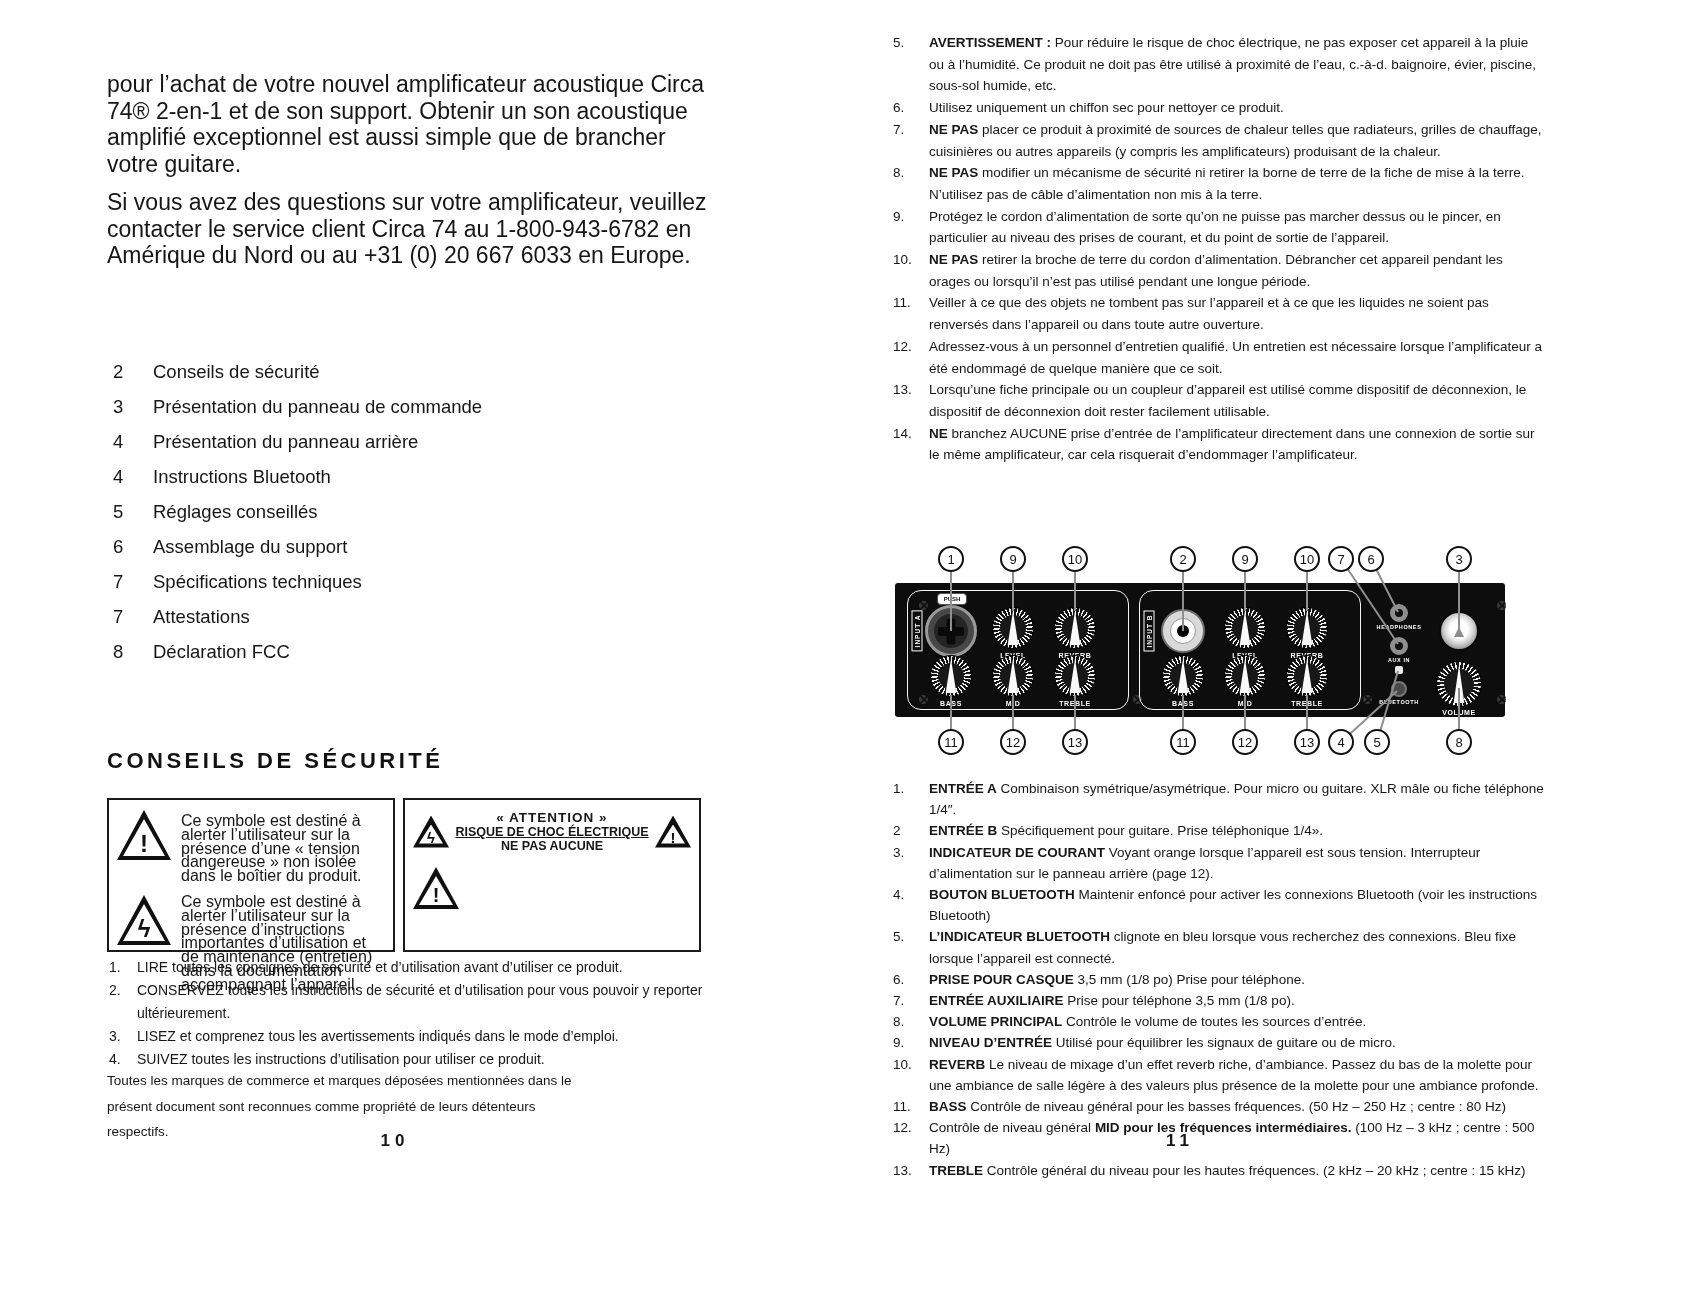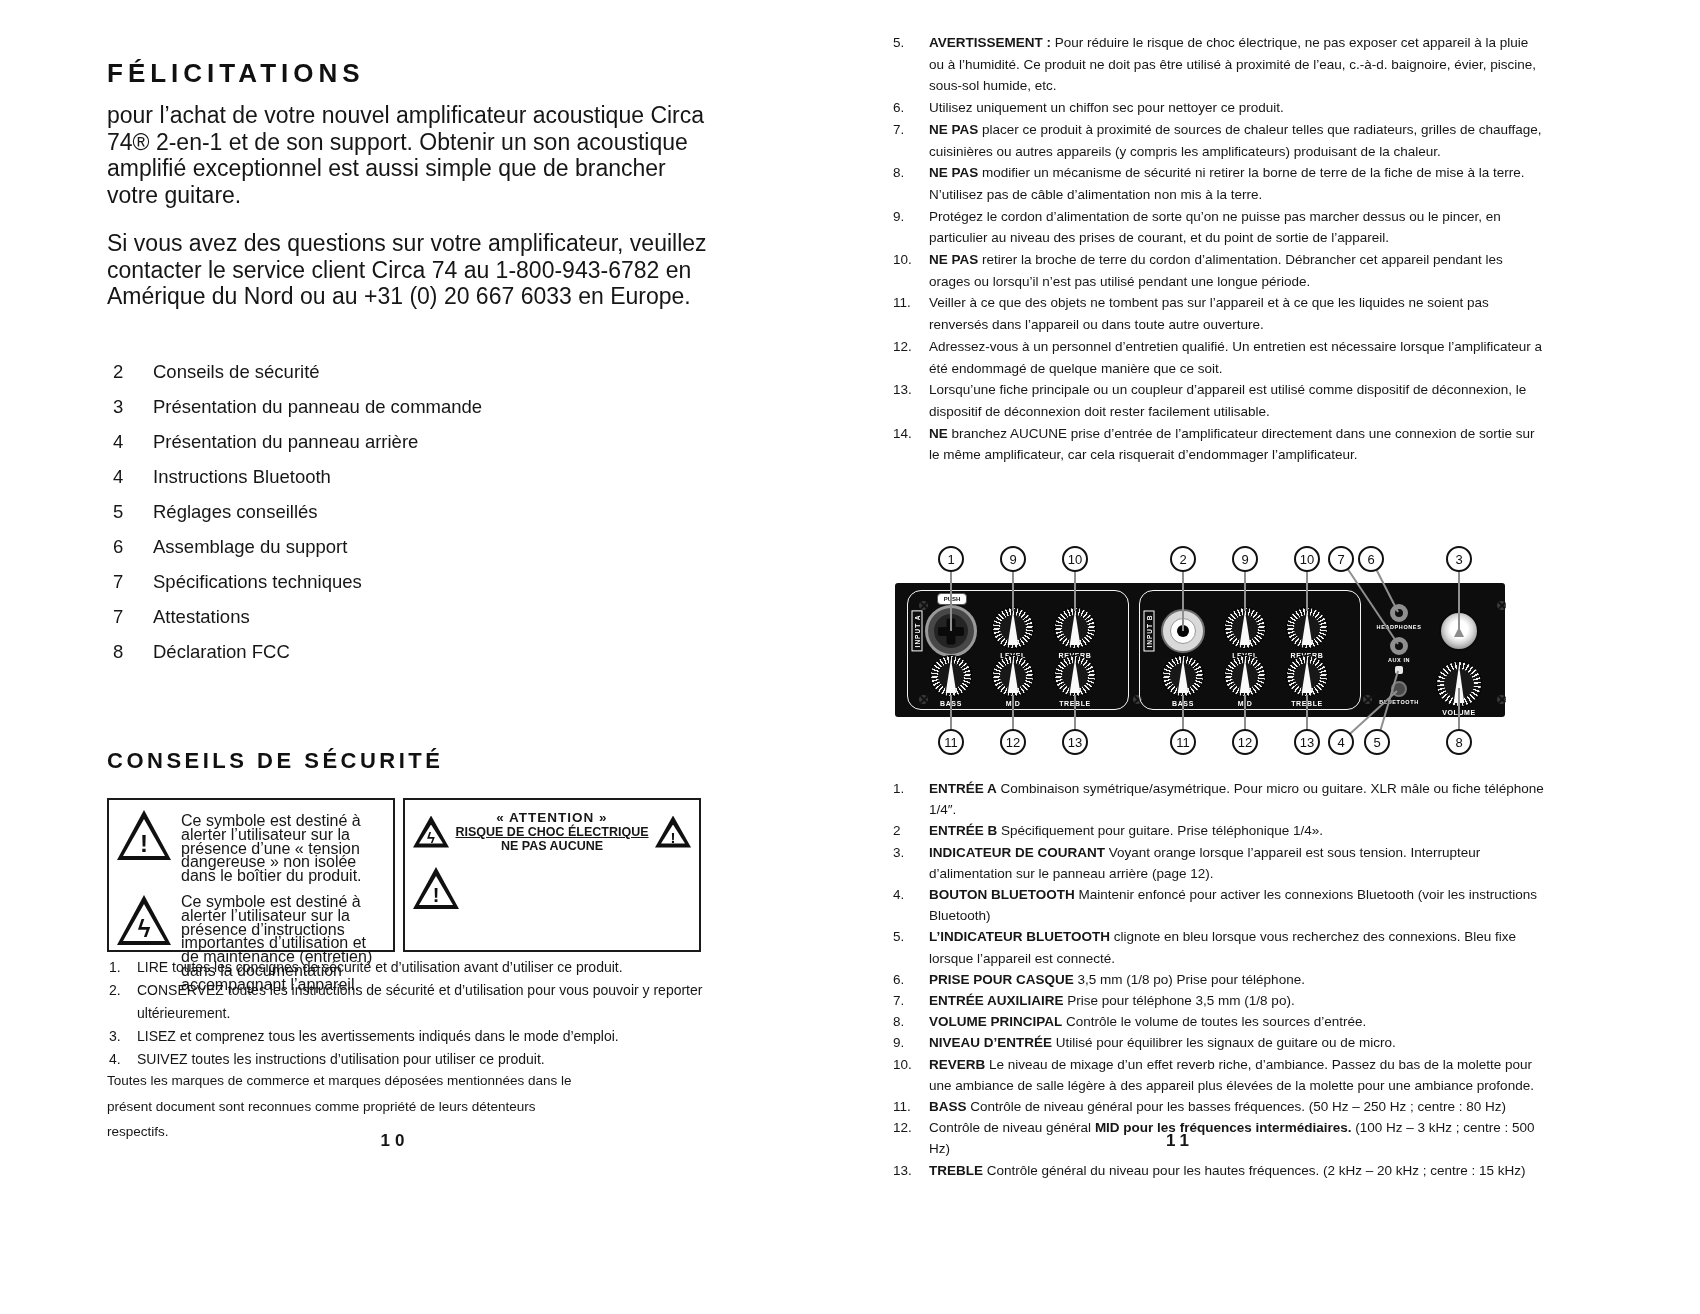--- a/index.html
+++ b/index.html
@@ -7,21 +7,21 @@
         font-family:"Liberation Sans",sans-serif;overflow:hidden}
   .abs{position:absolute}
   .h{font-weight:bold;margin:0;color:#111}
   .h-lg{font-size:26px;letter-spacing:5px}
   .h-md{font-size:22px;letter-spacing:3.5px}
 
   
   #sec-congrats{left:107px;top:58px;width:600px}
   .body-p{font-size:23px;line-height:26.5px;margin:0}
   #p1{margin-top:13px}
-  #p2{margin-top:22px}
+  #p2{margin-top:12px}
   #sec-toc{left:107px;top:334px;width:600px}
   .toc-list{margin-top:27px}
   .trow{display:flex;font-size:18.5px;margin-bottom:13px}
   .tp{width:40px;flex:none;padding-left:6px}
   #sec-safety{left:107px;top:748px;width:594px}
   .boxes{display:flex;gap:8px;margin-top:24px}
   .sbox{border:2px solid #1a1a1a;box-sizing:border-box;padding:10px 8px;height:154px;background:#fff}
   .sbox1{width:288px}
   .sbox2{width:298px}
   .srow{display:flex;align-items:flex-start;gap:10px}
@@ -100,21 +100,20 @@
   .co{position:absolute;width:26px;height:26px;border-radius:50%;background:#fff;border:2px solid #111;
       box-sizing:border-box;display:flex;align-items:center;justify-content:center;font-size:13px;color:#111}
   #lines{position:absolute;left:0;top:0;pointer-events:none}
 </style>
 </head>
 <body>
 
 <div id="page">
 
   <section class="abs" id="sec-congrats">
-    <h1 class="h h-lg">FÉLICITATIONS</h1>
     <p class="body-p" id="p1">pour l’achat de votre nouvel amplificateur acoustique Circa 74® 2-en-1 et de son support. Obtenir un son acoustique amplifié exceptionnel est aussi simple que de brancher votre guitare.</p>
     <p class="body-p" id="p2">Si vous avez des questions sur votre amplificateur, veuillez contacter le service client Circa 74 au 1-800-943-6782 en Amérique du Nord ou au +31 (0) 20 667 6033 en Europe.</p>
   </section>
 
   <section class="abs" id="sec-toc">
     <div class="toc-list">
       <div class="trow">
           <span class="tp">2</span>
           <span>Conseils de sécurité</span>
         </div>
@@ -411,21 +410,21 @@
     <div class="crow">
         <span class="cnum">8.</span>
         <p class="ctext"><span></span><b>VOLUME PRINCIPAL</b><span> Contrôle le volume de toutes les sources d’entrée.</span></p>
       </div>
     <div class="crow">
         <span class="cnum">9.</span>
         <p class="ctext"><span></span><b>NIVEAU D’ENTRÉE</b><span> Utilisé pour équilibrer les signaux de guitare ou de micro.</span></p>
       </div>
     <div class="crow">
         <span class="cnum">10.</span>
-        <p class="ctext"><span></span><b>REVERB</b><span> Le niveau de mixage d’un effet reverb riche, d’ambiance. Passez du bas de la molette pour une ambiance de salle légère à des appareil plus élevées de la molette pour une ambiance profonde.</span></p>
+        <p class="ctext"><span></span><b>REVERB</b><span> Le niveau de mixage d’un effet reverb riche, d’ambiance. Passez du bas de la molette pour une ambiance de salle légère à des valeurs plus présence de la molette pour une ambiance profonde.</span></p>
       </div>
     <div class="crow">
         <span class="cnum">11.</span>
         <p class="ctext"><span></span><b>BASS</b><span> Contrôle de niveau général pour les basses fréquences. (50 Hz – 250 Hz ; centre : 80 Hz)</span></p>
       </div>
     <div class="crow">
         <span class="cnum">12.</span>
         <p class="ctext"><span>Contrôle de niveau général </span><b>MID pour les fréquences intermédiaires.</b><span> (100 Hz – 3 kHz ; centre : 500 Hz)</span></p>
       </div>
     <div class="crow">

